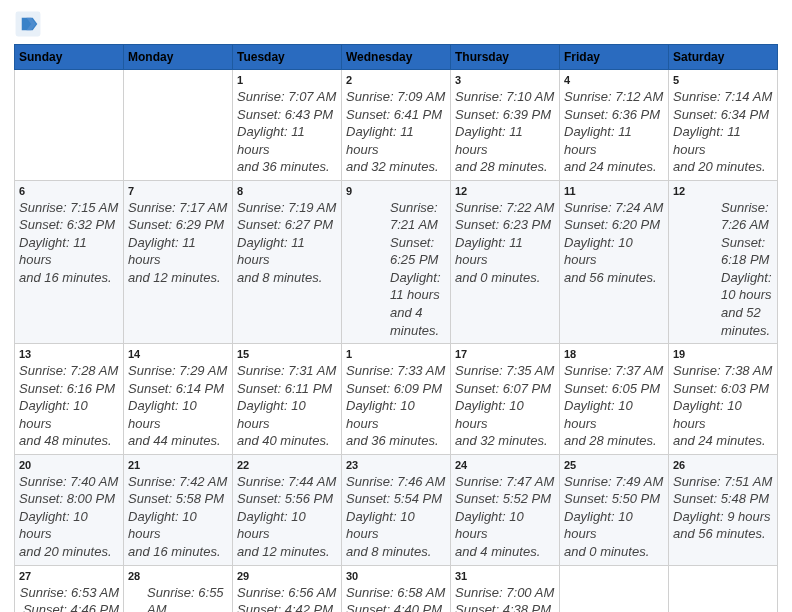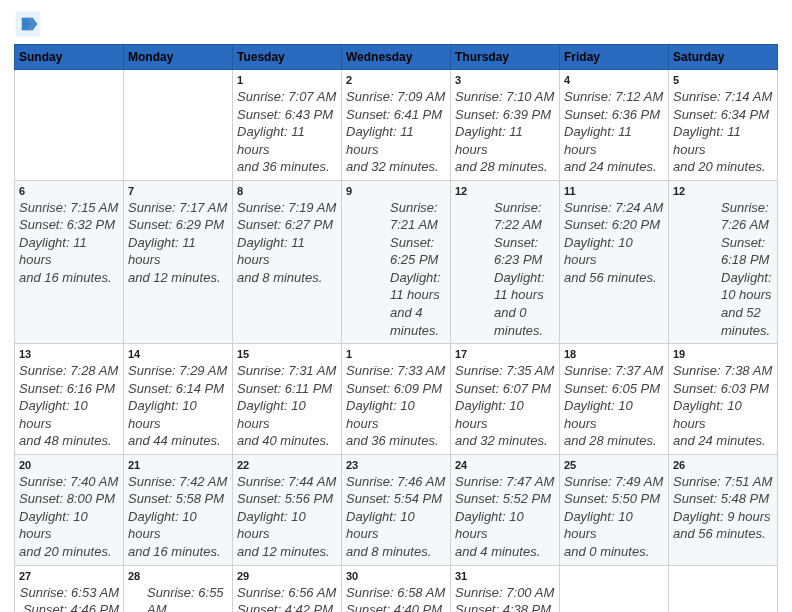--- a/index.html
+++ b/index.html
@@ -190,21 +190,21 @@
           </td>
           <td>
             <span class="day-num">9</span>
             <div class="cell-text" style="white-space: pre-line; margin-left: 44px;">Sunrise: 7:21 AM
 Sunset: 6:25 PM
 Daylight: 11 hours
 and 4 minutes.</div>
           </td>
           <td>
             <span class="day-num">12</span>
-            <div class="cell-text" style="white-space: pre-line; margin-left: 39px;">Sunrise: 7:22 AM
+            <div class="cell-text" style="white-space: pre-line;">Sunrise: 7:22 AM
 Sunset: 6:23 PM
 Daylight: 11 hours
 and 0 minutes.</div>
           </td>
           <td>
             <span class="day-num">11</span>
             <div class="cell-text" style="white-space: pre-line;">Sunrise: 7:24 AM
 Sunset: 6:20 PM
 Daylight: 10 hours
 and 56 minutes.</div>

